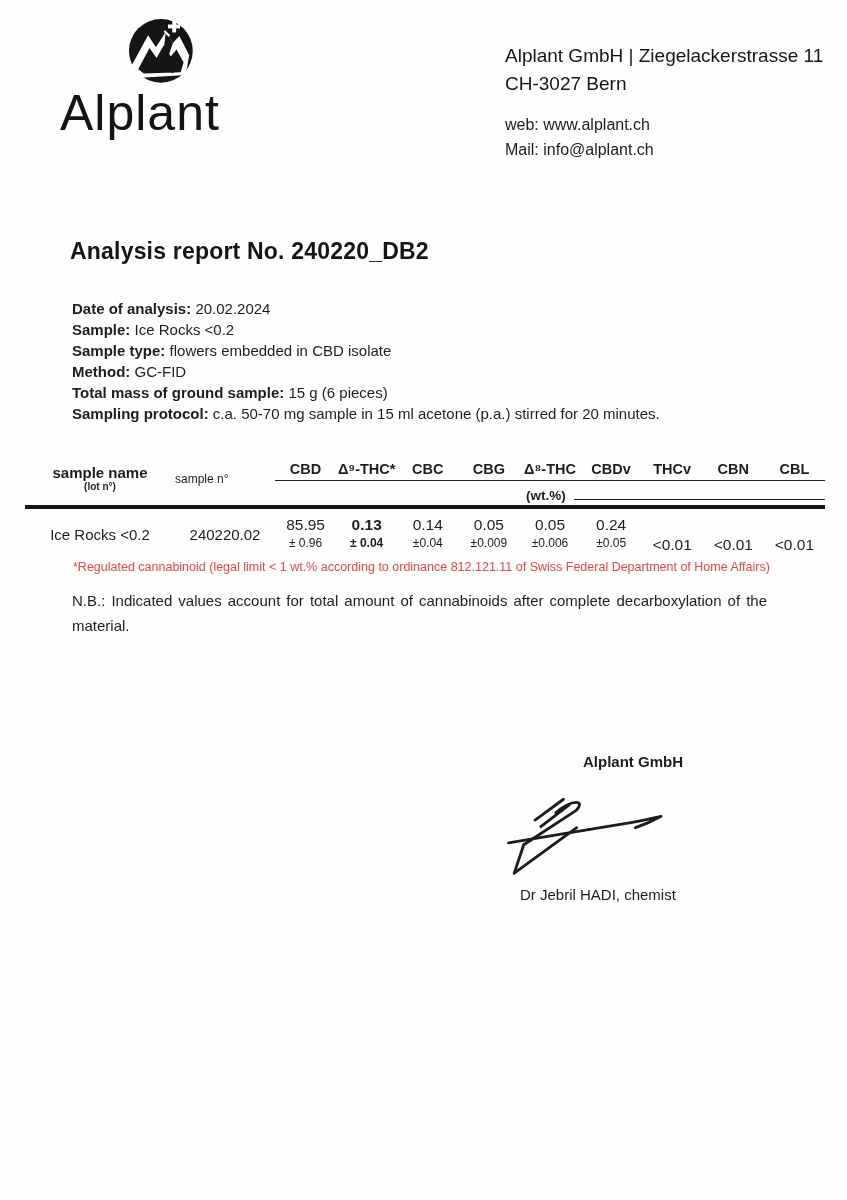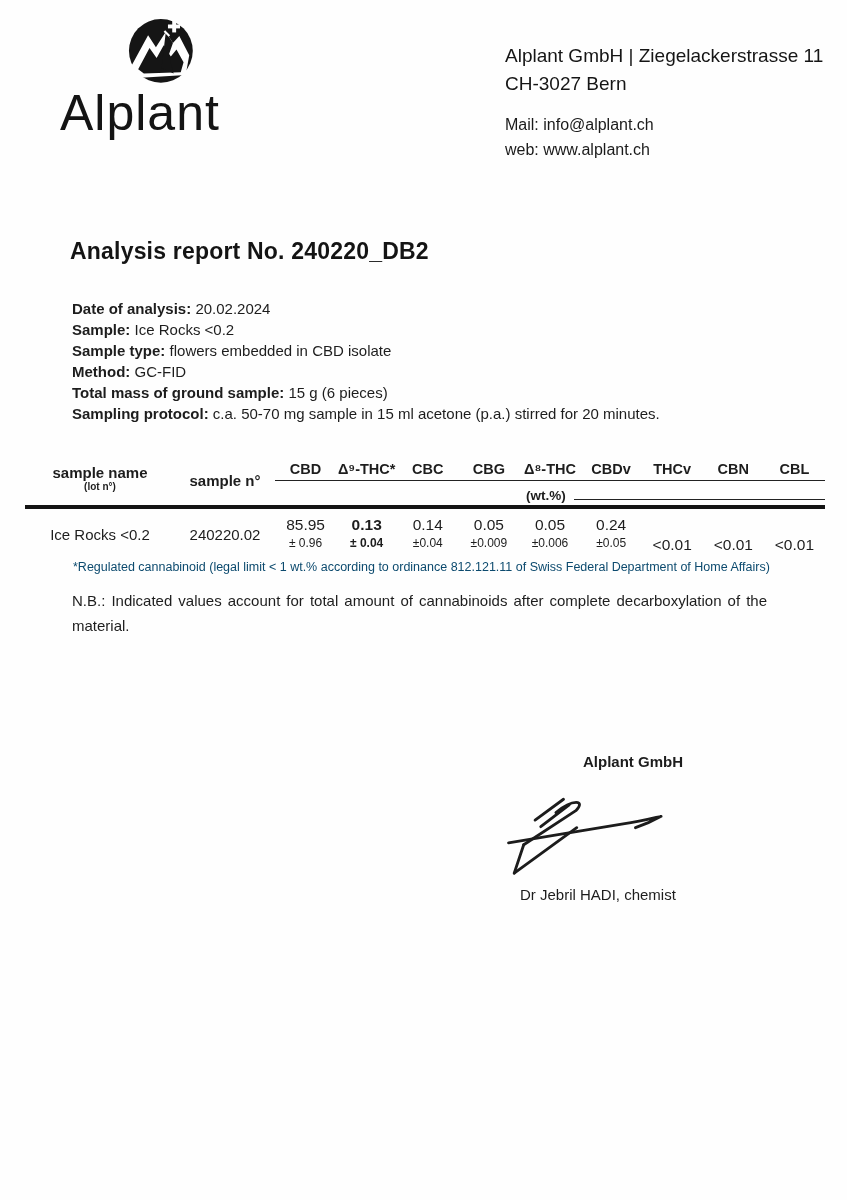--- a/index.html
+++ b/index.html
@@ -39,40 +39,40 @@
   .detail-line { font-size:15px; }
   .detail-label { font-weight:bold; }
   .detail-value { font-weight:normal; }
 
   
   .doc-table { position:absolute; left:25px; top:458px; width:800px; }
   .t-head, .t-row { display:grid; grid-template-columns:150px 100px 1fr; }
   .hc-name { text-align:center; padding-top:6px; }
   .hc-name .hl1 { font-size:15px; font-weight:bold; }
   .hc-name .hl2 { font-size:10px; font-weight:bold; }
-  .hc-no { text-align:center; font-size:15px; font-weight:bold; padding-top:14px; }
+  .hc-no { text-align:left; font-size:12px; font-weight:normal; padding-top:14px; }
   .cnames {
     display:grid; grid-template-columns:repeat(9,1fr);
     border-bottom:1.5px solid #222;
     padding-bottom:3px; padding-top:3px;
   }
   .cnames span { text-align:center; font-size:14.5px; font-weight:bold; }
   .unit-row { display:flex; align-items:flex-end; height:22px; }
   .unit { margin-left:251px; font-size:13.5px; font-weight:bold; }
   .unit-line { flex:1; border-bottom:1.5px solid #222; margin:0 0 3px 8px; }
   .thick { height:3.5px; background:#141414; margin-top:2px; }
   .t-row { margin-top:6px; }
   .dc { font-size:15px; display:flex; align-items:center; justify-content:center; height:40px; }
   .vals { display:grid; grid-template-columns:repeat(9,1fr); }
   .vc { text-align:center; }
   .vc .v { font-size:15.5px; line-height:20px; }
   .vc .e { font-size:12px; line-height:16px; }
   .vc.bold .v, .vc.bold .e { font-weight:bold; }
   .vc.low .v { margin-top:20px; }
-  .footnote { margin-top:5px; margin-left:48px; font-size:12.5px; color:#0c4a6e; }
+  .footnote { margin-top:5px; margin-left:48px; font-size:12.5px; color:#ef4444; }
 
   
   .note-block {
     position:absolute; left:72px; top:588px; width:695px;
     font-size:15px; line-height:25px; text-align:justify;
   }
 
   
   .sig-block { position:absolute; left:520px; top:753px; }
   .sig-company { font-size:15px; font-weight:bold;text-align:right; }
@@ -94,22 +94,22 @@
       <rect x="62" y="14.8" width="17" height="5.5" fill="#fefefe"></rect>
       <path d="M57,24 L64,31" stroke="#fefefe" stroke-width="3" fill="none"></path>
     </svg>
     <span class="logo-word">Alplant</span>
   </div>
 
   <div class="company-block">
     <div class="company-line">Alplant GmbH | Ziegelackerstrasse 11</div>
     <div class="company-line">CH-3027 Bern</div>
     <div class="company-contact">
+      <div class="contact-line">web: www.alplant.ch</div>
       <div class="contact-line">Mail: info@alplant.ch</div>
-      <div class="contact-line">web: www.alplant.ch</div>
     </div>
   </div>
 
   <h1 class="report-title">Analysis report No. 240220_DB2</h1>
 
   <div class="details">
     <div class="detail-line">
       <span class="detail-label">Date of analysis:</span>
       <span class="detail-value">20.02.2024</span>
     </div>

